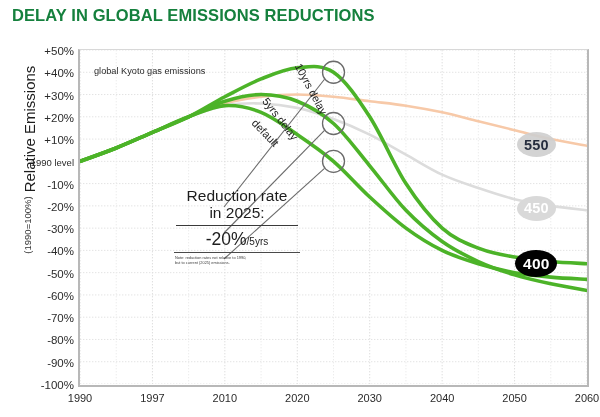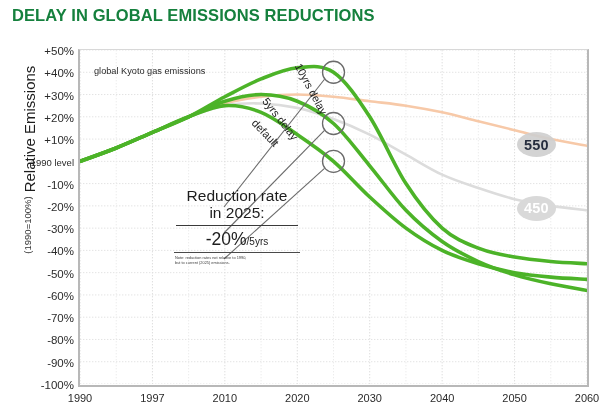--- a/index.html
+++ b/index.html
@@ -309,20 +309,21 @@
       <div class="rb-row">
         <span>-20%</span><span class="unit">/5yrs</span>
       </div>
       <div class="rb-foot-rule"></div>
       <div class="rb-note">Note: reduction rates not relative to 1990,</div>
       <div class="rb-note">but to current (2025) emissions.</div>
     </div>
 
     <div class="badge badge-550" id="badge-550" style="left: 436.8px; top: 82.1333px;">550</div>
     <div class="badge badge-450" id="badge-450" style="left: 436.8px; top: 145.593px;">450</div>
+    <div class="badge badge-400" id="badge-400" style="left: 435.3px; top: 200.26px;">400</div>
   </div>
 
 <div class="xtick" style="left: 80px;">1990</div>
     <div class="xtick" style="left: 152.429px;">1997</div>
     <div class="xtick" style="left: 224.857px;">2010</div>
     <div class="xtick" style="left: 297.286px;">2020</div>
     <div class="xtick" style="left: 369.714px;">2030</div>
     <div class="xtick" style="left: 442.143px;">2040</div>
     <div class="xtick" style="left: 514.571px;">2050</div>
     <div class="xtick" style="left: 587px;">2060</div>

